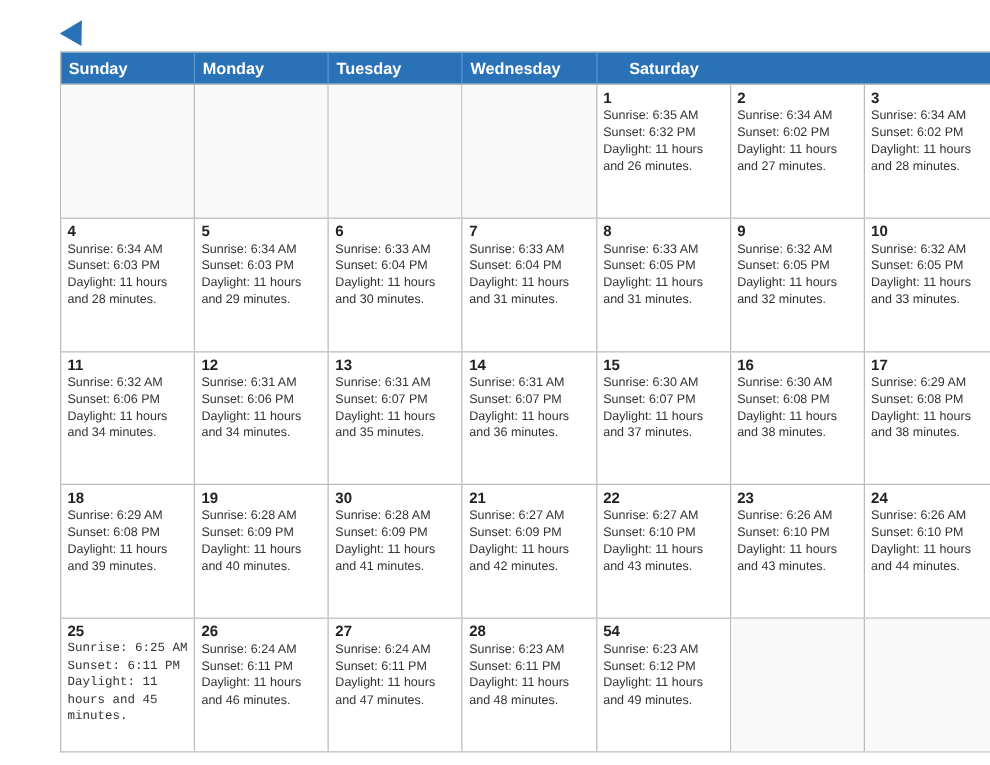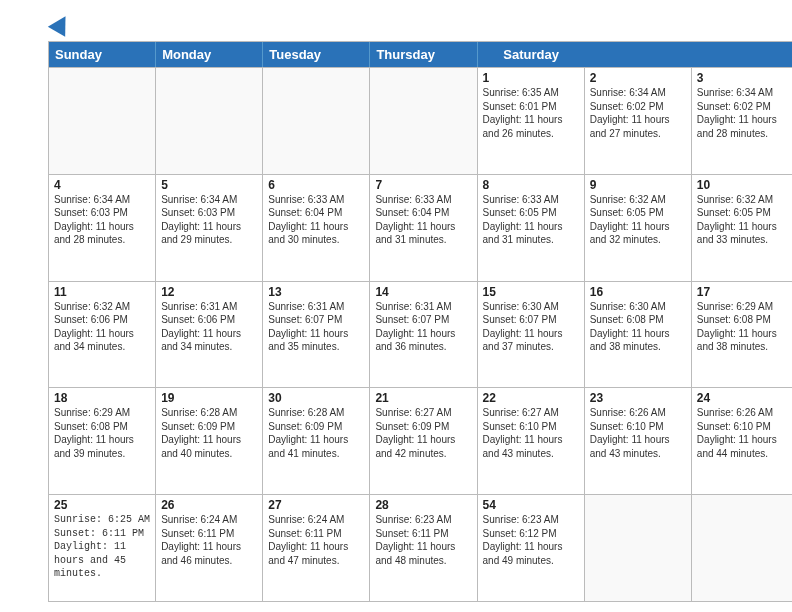--- a/index.html
+++ b/index.html
@@ -136,33 +136,33 @@
       <div class="month-title"></div>
       <div class="location"></div>
     </div>
   </div>
 
   <div class="calendar">
     <div class="cal-header-row">
     <div class="cal-header-cell">Sunday</div>
         <div class="cal-header-cell">Monday</div>
         <div class="cal-header-cell">Tuesday</div>
-        <div class="cal-header-cell">Thursday</div>
+        <div class="cal-header-cell">Wednesday</div>
         <div class="cal-header-cell">Saturday</div>
       </div>
     <div class="cal-body">
     <div class="cal-row">
           <div class="cal-cell empty"></div>
           <div class="cal-cell empty"></div>
           <div class="cal-cell empty"></div>
           <div class="cal-cell empty"></div>
           <div class="cal-cell">
             <span class="day-number">1</span>
             <div class="cell-info" style="white-space: pre-line;">Sunrise: 6:35 AM
-Sunset: 6:01 PM
+Sunset: 6:32 PM
 Daylight: 11 hours and 26 minutes.</div>
           </div>
           <div class="cal-cell">
             <span class="day-number">2</span>
             <div class="cell-info" style="white-space: pre-line;">Sunrise: 6:34 AM
 Sunset: 6:02 PM
 Daylight: 11 hours and 27 minutes.</div>
           </div>
           <div class="cal-cell">
             <span class="day-number">3</span>

